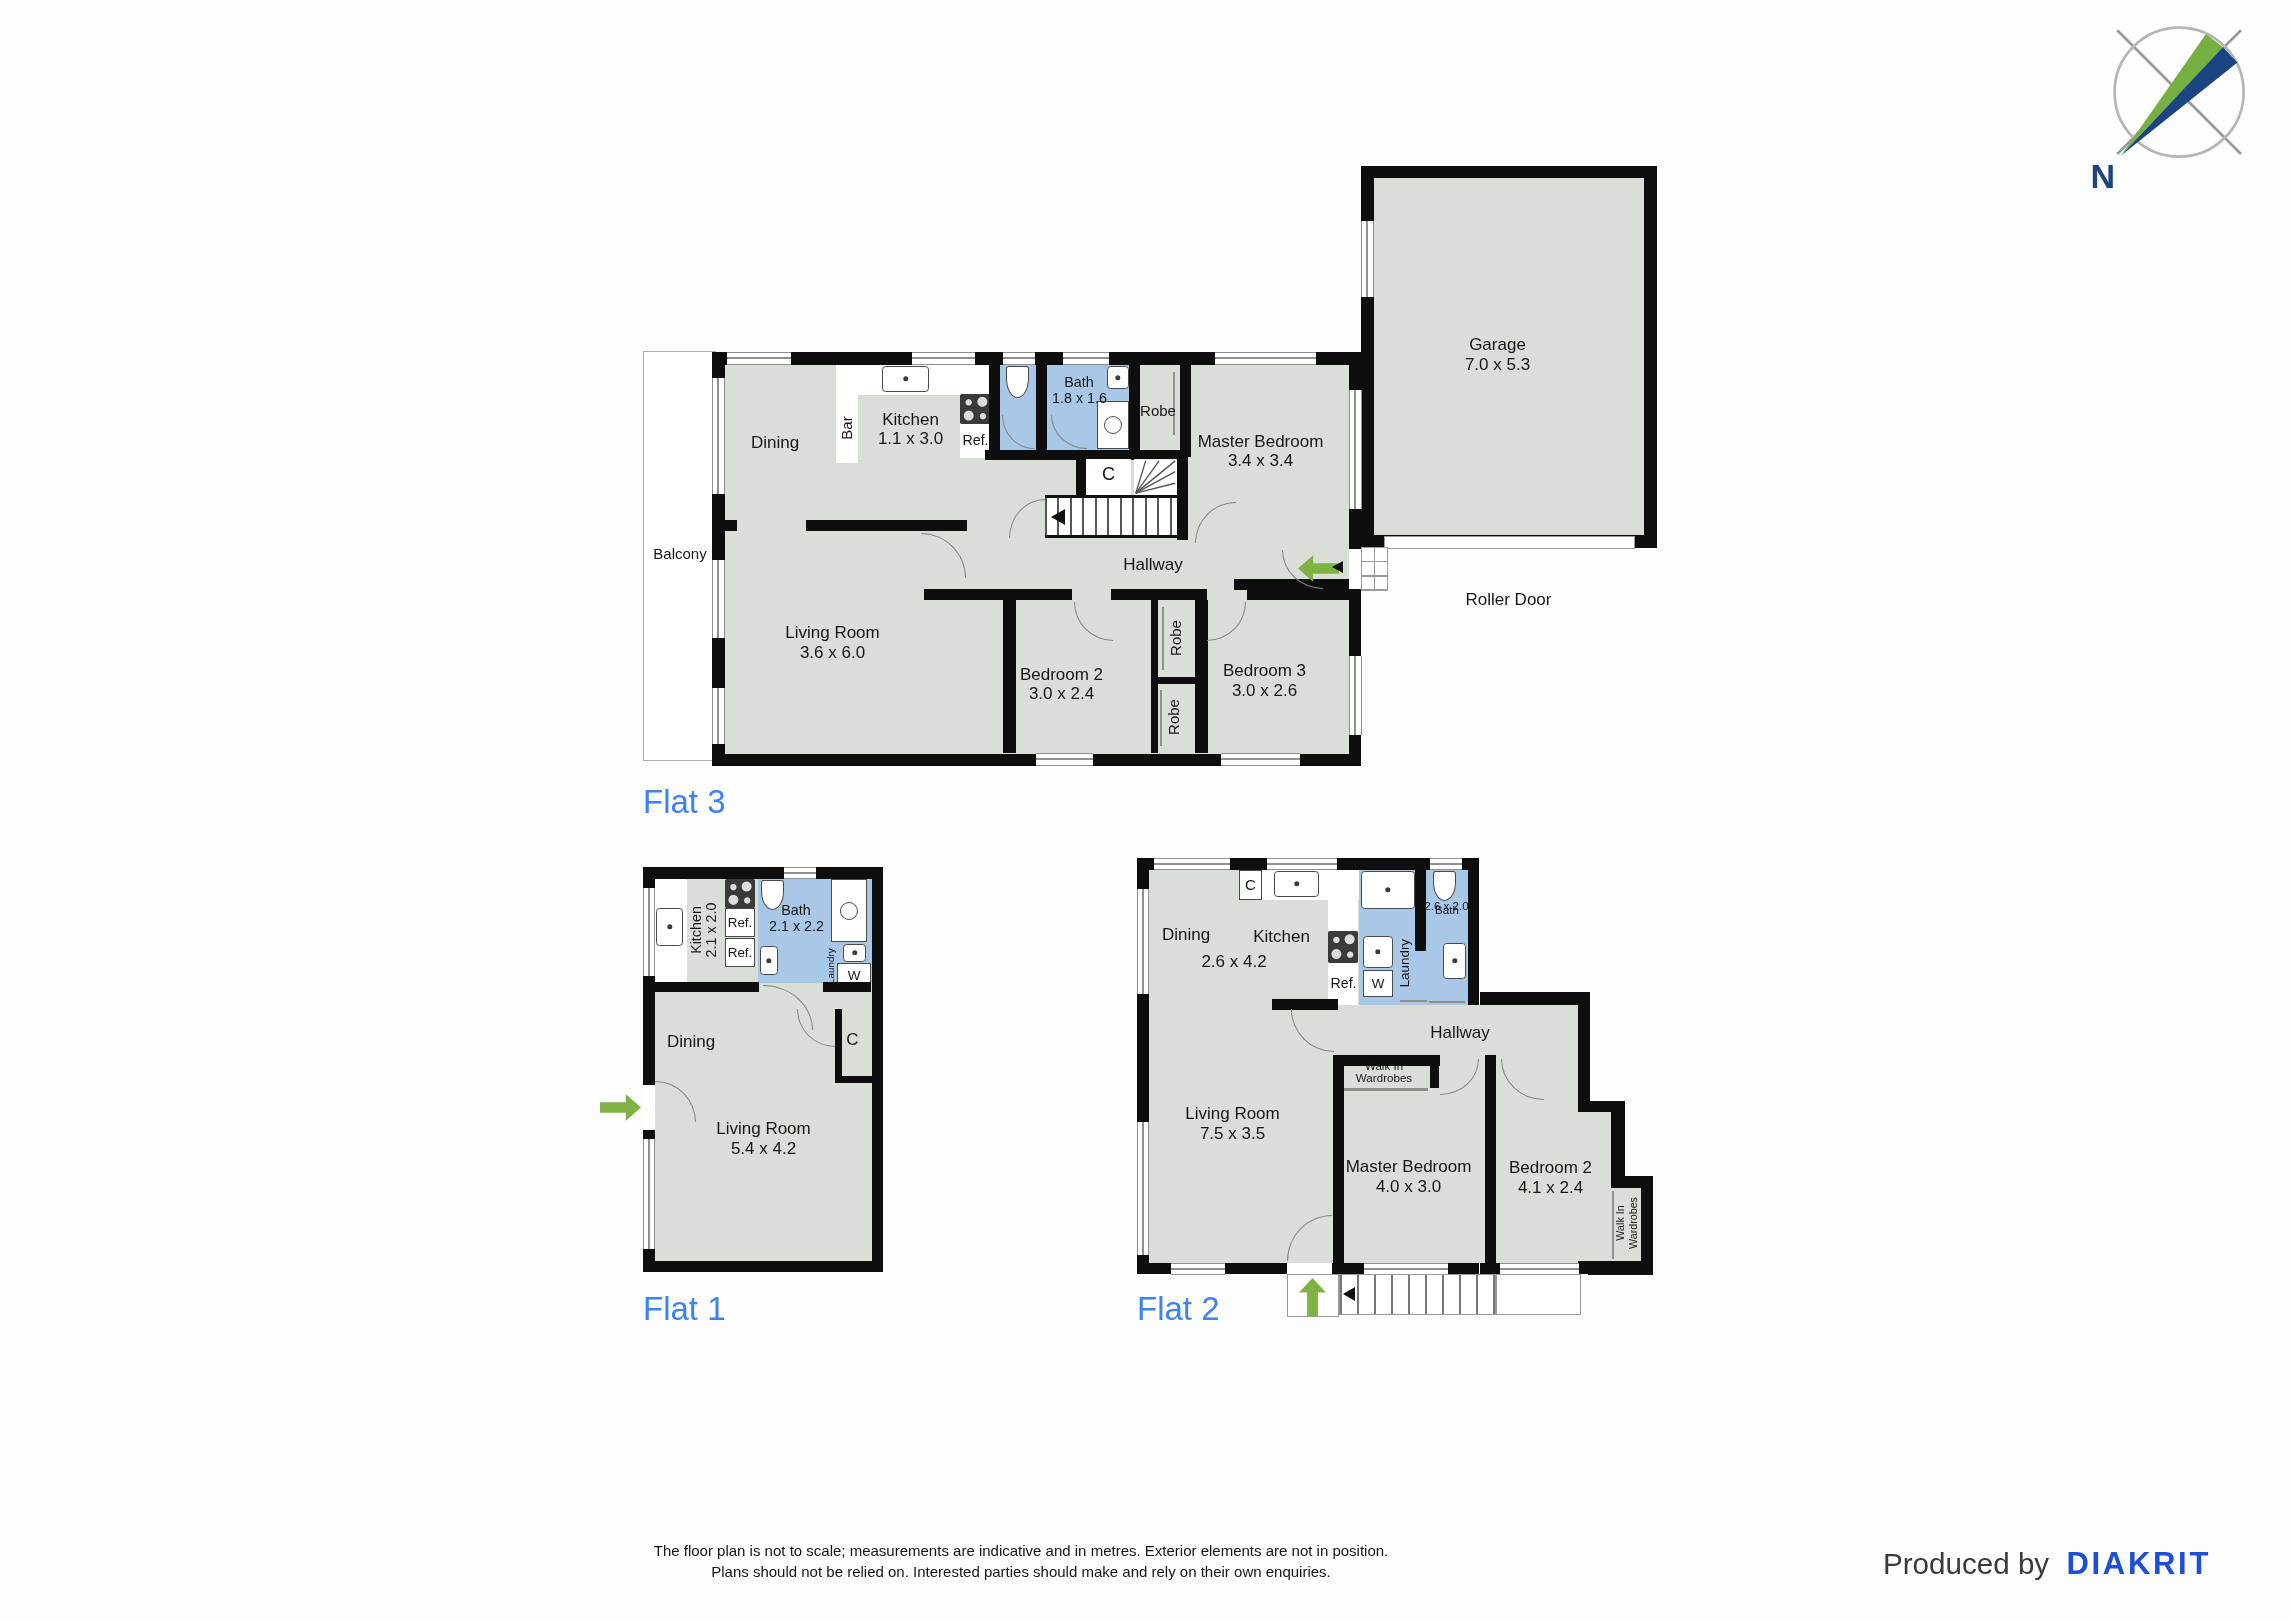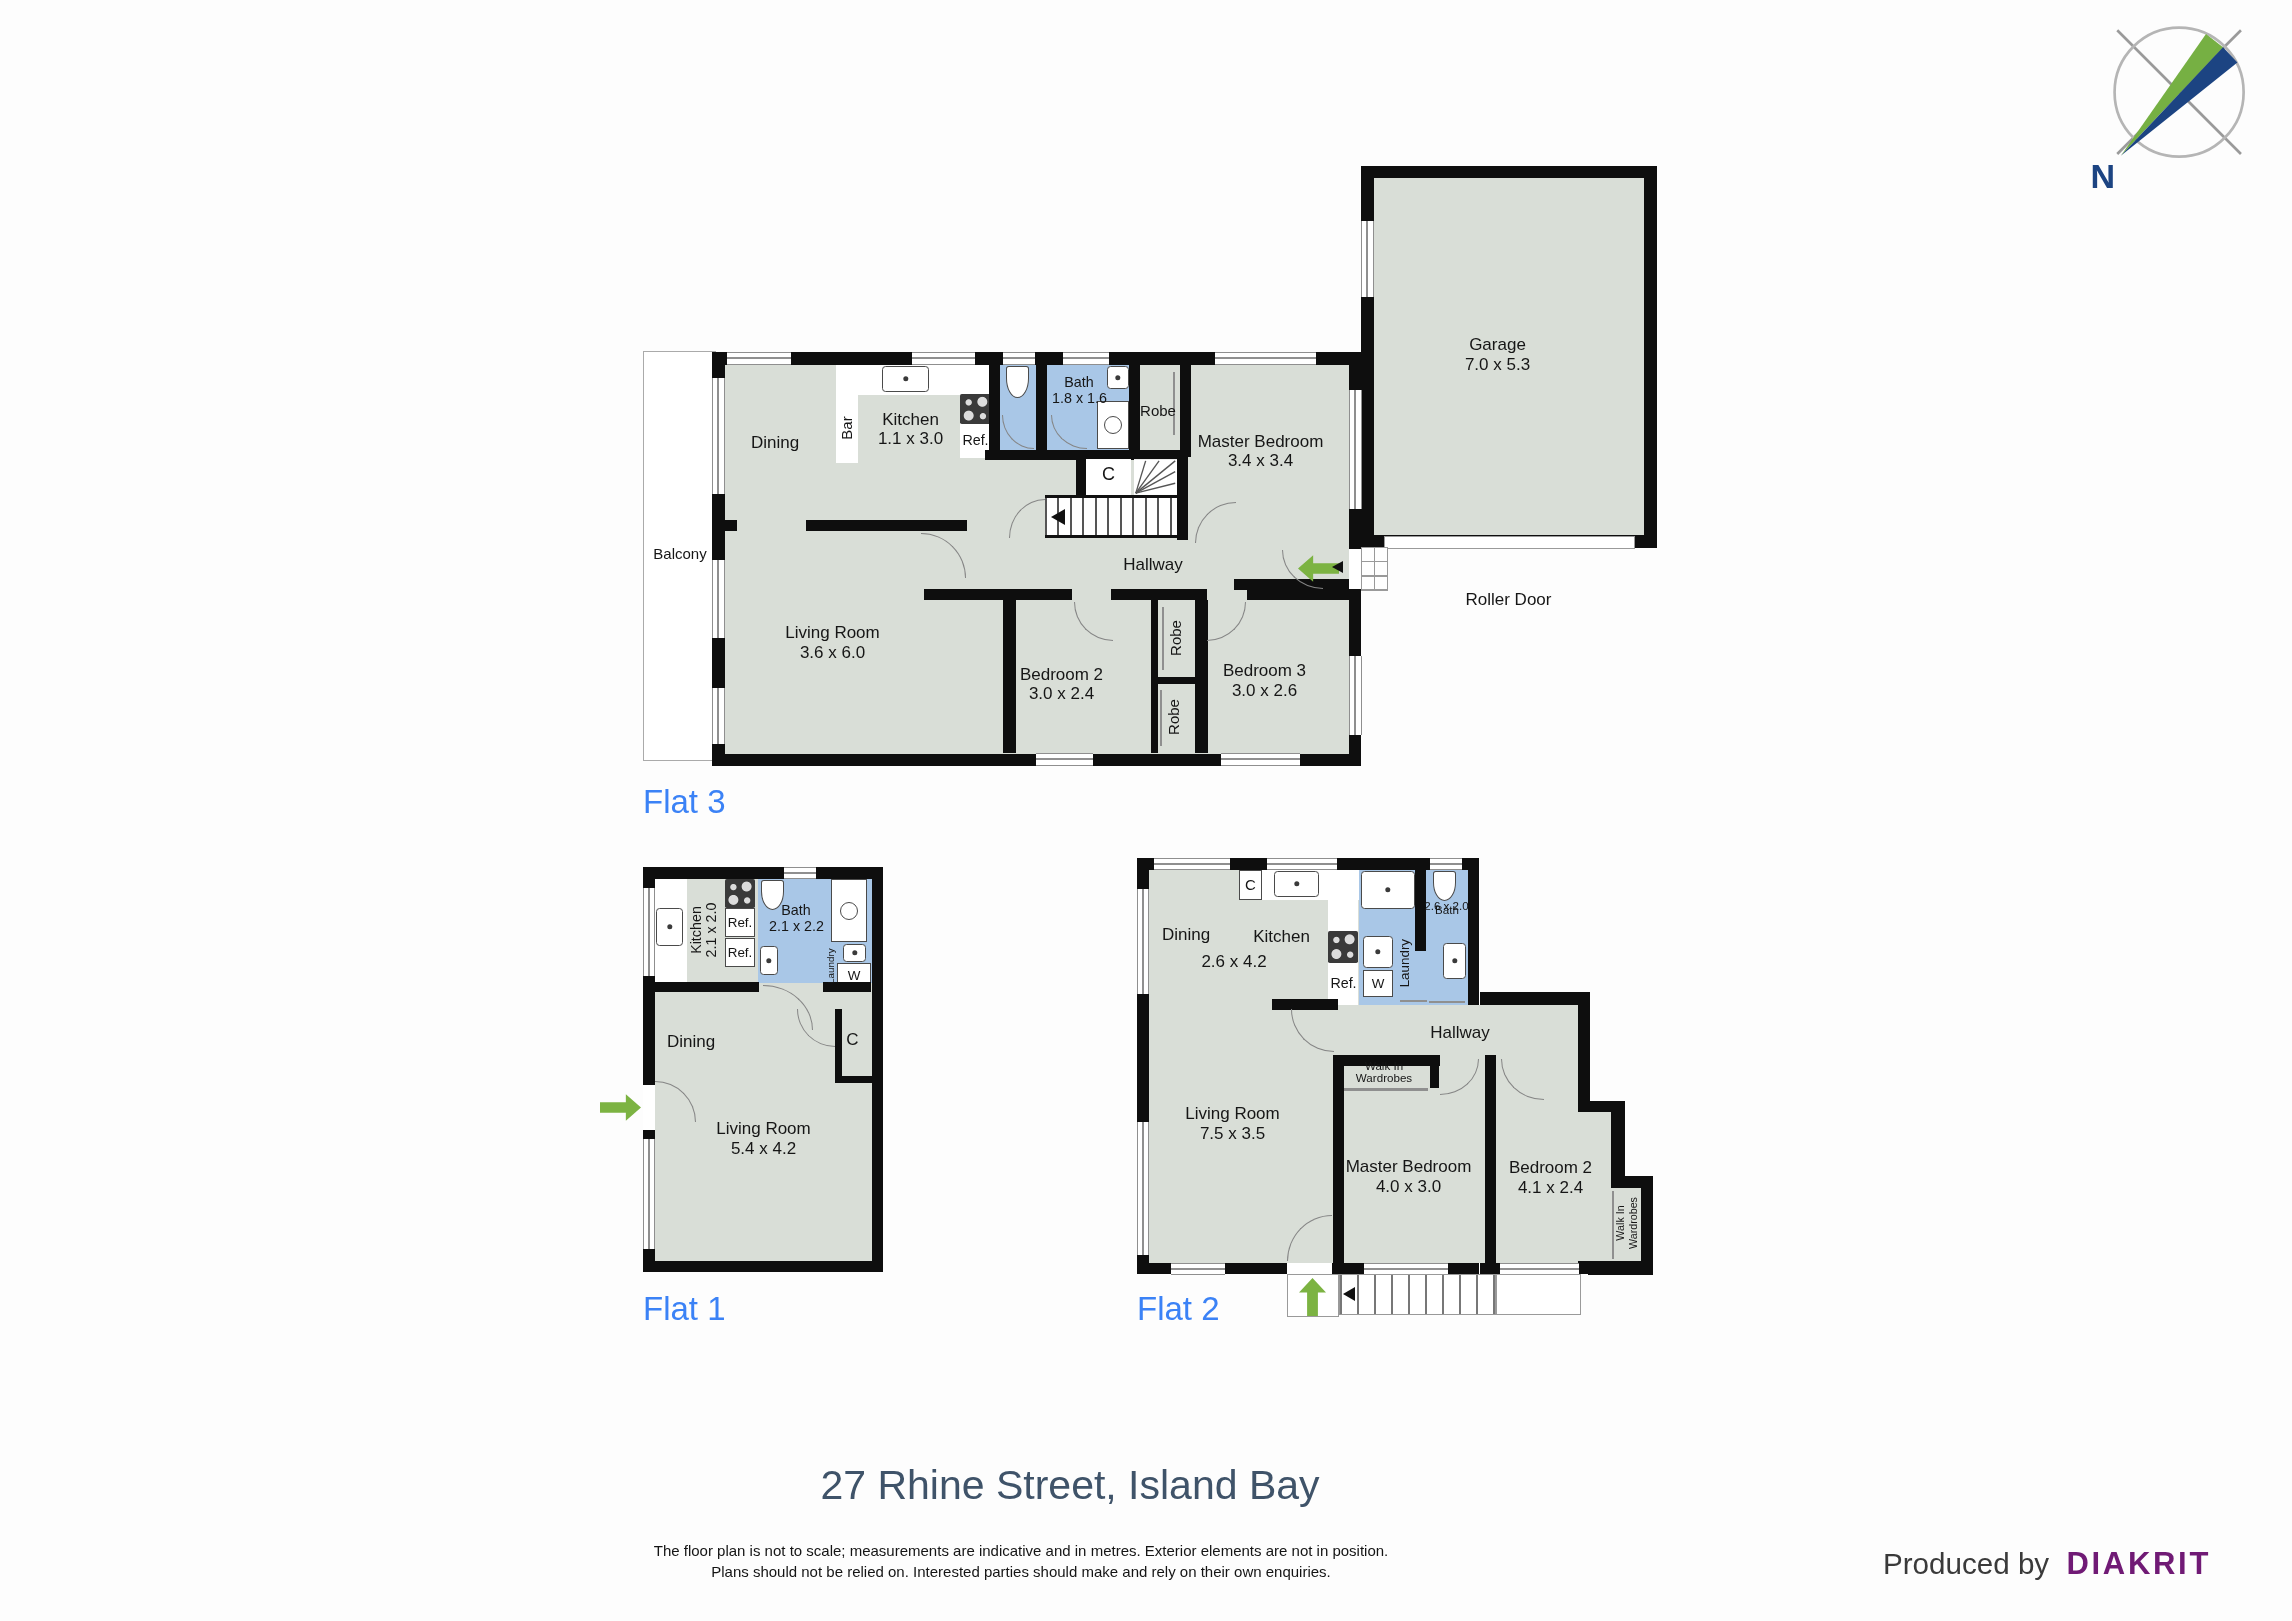--- a/index.html
+++ b/index.html
@@ -44,21 +44,21 @@
   .fixture-box{position:absolute;background:#fff;border:1.8px solid #4a4a4a;box-sizing:border-box;
           display:flex;align-items:center;justify-content:center;font-size:13.4px;color:#161616;}
   .tri-left{position:absolute;width:0;height:0;border-top:8px solid transparent;border-bottom:8px solid transparent;border-right:14.3px solid #111;}
   .grid-steps{position:absolute;background:#fff;border:1.8px solid #9a9a9a;box-sizing:border-box;
      background-image:repeating-linear-gradient(180deg,transparent 0 12.5px,#9a9a9a 12.5px 14.3px),
                       linear-gradient(90deg,transparent 0 11.6px,#9a9a9a 11.6px 13.4px,transparent 13.4px);}
   .line{position:absolute;background:#8f8f8f;}
   .title{position:absolute;font-size:41px;color:#3f5369;text-align:center;}
   .disc{position:absolute;font-size:15px;color:#141414;text-align:center;}
   .produced{position:absolute;font-size:29.6px;color:#3a3a3a;white-space:nowrap;}
-  .brand{font-weight:bold;font-size:31px;letter-spacing:2.7px;color:#701a75;}
+  .brand{font-weight:bold;font-size:31px;letter-spacing:2.7px;color:#1d4ed8;}
 </style>
 </head>
 <body>
 
 <div id="canvas">
 
   <div class="abs" style="left:643px;top:351px;width:73px;height:410px;border:1.8px solid #aaa;background:#fff;"></div>
   <div class="w" style="left:712px;top:352px;width:649px;height:414px;"></div>
   <div class="room" style="left:725px;top:365px;width:624px;height:389px;"></div>
   <div class="w" style="left:1361px;top:166px;width:296px;height:382px;"></div>
@@ -292,21 +292,20 @@
 
   <svg class="abs" style="left:2085px;top:7.2px;" width="190" height="190" viewBox="0 0 212 212">
     <line x1="36" y1="26" x2="174" y2="164" stroke="#9a9a9a" stroke-width="3"></line>
     <line x1="174" y1="26" x2="36" y2="164" stroke="#9a9a9a" stroke-width="3"></line>
     <circle cx="105" cy="95" r="72" fill="none" stroke="#b5b5b5" stroke-width="3"></circle>
     <polygon points="40,166 135,30 154,45" fill="#76b043"></polygon>
     <polygon points="40,166 154,45 170,62" fill="#1c4482"></polygon>
     <text x="6" y="202" font-size="38" font-weight="bold" fill="#1c4482" font-family="Liberation Sans, sans-serif">N</text>
   </svg>
 
-  <div class="title" style="left:622px;top:1462px;width:896px;">27 Rhine Street, Island Bay</div>
   <div class="disc" style="left:573px;top:1563px;width:896px;">Plans should not be relied on. Interested parties should make and rely on their own enquiries.</div>
   <div class="disc" style="left:573px;top:1542px;width:896px;">The floor plan is not to scale; measurements are indicative and in metres. Exterior elements are not in position.</div>
   <div class="produced" style="left:1883px;top:1546px;">
     <span>Produced by</span>
     <span class="brand" style="margin-left:9px;">DIAKRIT</span>
   </div>
 
 </div>
 
 

